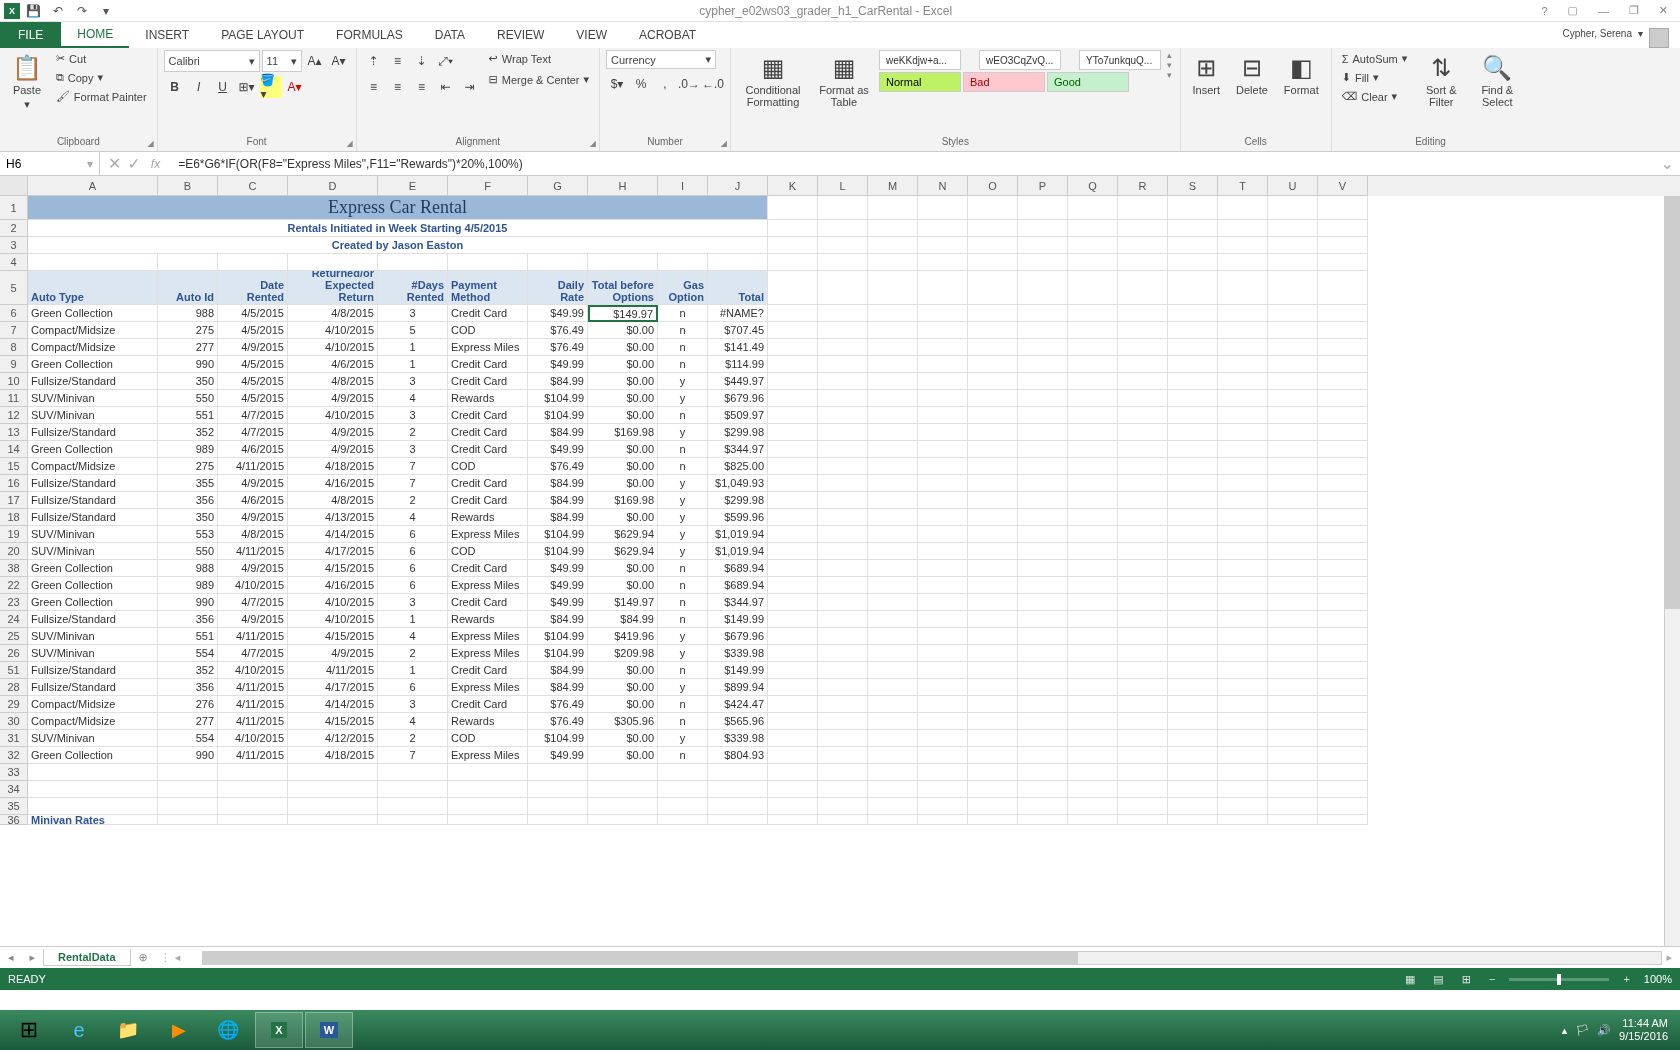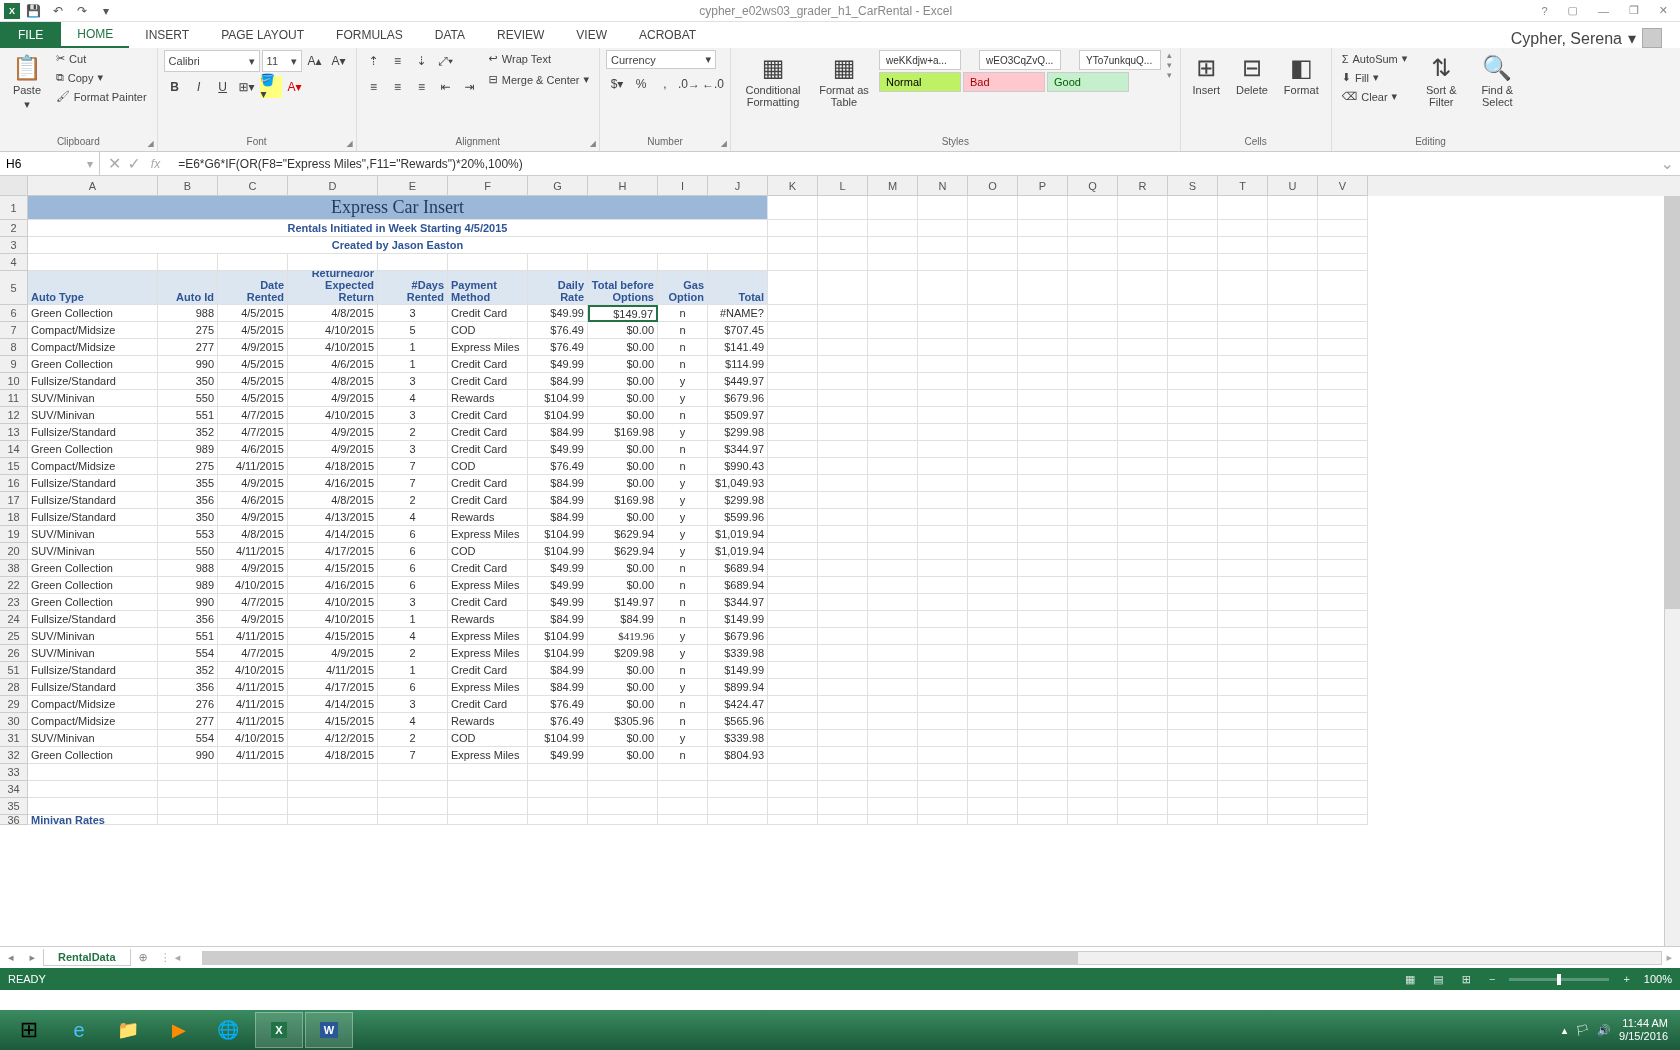--- a/index.html
+++ b/index.html
@@ -8,21 +8,21 @@
 .qat{display:flex;align-items:center;gap:4px;padding-left:4px}
 .qat-btn{width:20px;height:18px;display:flex;align-items:center;justify-content:center;font-size:12px;color:#555}
 .excel-icon{width:16px;height:16px;background:#217346;color:#fff;display:flex;align-items:center;justify-content:center;font-size:9px;font-weight:bold}
 .title-center{flex:1;text-align:center;color:#888;font-size:12px}
 .title-right{display:flex;gap:8px;padding-right:6px;align-items:center}
 .win-btn{padding:2px 6px;color:#888;font-size:11px}
 .tabs{height:26px;background:#fff;display:flex;align-items:flex-end;padding-left:0}
 .file-tab{background:#217346;color:#fff;padding:4px 18px;font-size:12px;height:26px;display:flex;align-items:center}
 .tab{padding:4px 16px;font-size:12px;color:#444;height:26px;display:flex;align-items:center}
 .tab.active{color:#217346;border-bottom:2px solid #217346}
-.tabs-right{margin-left:auto;padding-right:18px;font-size:16px;color:#444;display:flex;align-items:flex-end;gap:6px}
+.tabs-right{margin-left:auto;padding-right:11px;font-size:10px;color:#444;display:flex;align-items:flex-start;gap:6px}
 .avatar{width:20px;height:20px;background:#ccc;border:1px solid #aaa}
 .ribbon{height:104px;background:#f3f3f3;border-bottom:1px solid #ccc;display:flex}
 .group{border-right:1px solid #ddd;padding:2px 6px;display:flex;flex-direction:column;height:100%;position:relative}
 .group-label{font-size:10px;color:#666;text-align:center;padding:2px 0;margin-top:auto}
 .group-content{display:flex;gap:4px;flex:1;align-items:flex-start}
 .big-btn{display:flex;flex-direction:column;align-items:center;padding:4px 6px;font-size:11px;color:#444;gap:2px}
 .big-btn .icn{font-size:24px}
 .small-btn{display:flex;align-items:center;gap:4px;font-size:11px;color:#444;padding:2px 4px}
 .dropdown{background:#fff;border:1px solid #ccc;padding:2px 4px;font-size:11px;color:#444;display:flex;align-items:center;justify-content:space-between}
 .btn-row{display:flex;gap:2px}
@@ -340,21 +340,21 @@
       <div class="col-hdr" style="width: 50px;">Q</div>
       <div class="col-hdr" style="width: 50px;">R</div>
       <div class="col-hdr" style="width: 50px;">S</div>
       <div class="col-hdr" style="width: 50px;">T</div>
       <div class="col-hdr" style="width: 50px;">U</div>
       <div class="col-hdr" style="width: 50px;">V</div>
     </div>
   <div class="rows" id="rows">
       <div class="row title-row">
         <div class="row-hdr">1</div>
-        <div class="cell" style="width: 740px;">Express Car Insert</div>
+        <div class="cell" style="width: 740px;">Express Car Rental</div>
         <div class="cell" style="width: 50px; background: rgb(255, 255, 255);"></div>
         <div class="cell" style="width: 50px; background: rgb(255, 255, 255);"></div>
         <div class="cell" style="width: 50px; background: rgb(255, 255, 255);"></div>
         <div class="cell" style="width: 50px; background: rgb(255, 255, 255);"></div>
         <div class="cell" style="width: 50px; background: rgb(255, 255, 255);"></div>
         <div class="cell" style="width: 50px; background: rgb(255, 255, 255);"></div>
         <div class="cell" style="width: 50px; background: rgb(255, 255, 255);"></div>
         <div class="cell" style="width: 50px; background: rgb(255, 255, 255);"></div>
         <div class="cell" style="width: 50px; background: rgb(255, 255, 255);"></div>
         <div class="cell" style="width: 50px; background: rgb(255, 255, 255);"></div>
@@ -672,21 +672,21 @@
         <div class="row-hdr">15</div>
         <div class="cell" style="width: 130px;">Compact/Midsize</div>
         <div class="cell r" style="width: 60px;">275</div>
         <div class="cell r" style="width: 70px;">4/11/2015</div>
         <div class="cell r" style="width: 90px;">4/18/2015</div>
         <div class="cell c" style="width: 70px;">7</div>
         <div class="cell" style="width: 80px;">COD</div>
         <div class="cell r" style="width: 60px;">$76.49</div>
         <div class="cell r" style="width: 70px;">$0.00</div>
         <div class="cell c" style="width: 50px;">n</div>
-        <div class="cell r" style="width: 60px;">$990.43</div>
+        <div class="cell r" style="width: 60px;">$825.00</div>
         <div class="cell" style="width: 50px;"></div>
         <div class="cell" style="width: 50px;"></div>
         <div class="cell" style="width: 50px;"></div>
         <div class="cell" style="width: 50px;"></div>
         <div class="cell" style="width: 50px;"></div>
         <div class="cell" style="width: 50px;"></div>
         <div class="cell" style="width: 50px;"></div>
         <div class="cell" style="width: 50px;"></div>
         <div class="cell" style="width: 50px;"></div>
         <div class="cell" style="width: 50px;"></div>
@@ -920,21 +920,21 @@
       </div>
       <div class="row">
         <div class="row-hdr">25</div>
         <div class="cell" style="width: 130px;">SUV/Minivan</div>
         <div class="cell r" style="width: 60px;">551</div>
         <div class="cell r" style="width: 70px;">4/11/2015</div>
         <div class="cell r" style="width: 90px;">4/15/2015</div>
         <div class="cell c" style="width: 70px;">4</div>
         <div class="cell" style="width: 80px;">Express Miles</div>
         <div class="cell r" style="width: 60px;">$104.99</div>
-        <div class="cell r" style="width: 70px; font-family: Liberation Serif, serif;">$419.96</div>
+        <div class="cell r" style="width: 70px;">$419.96</div>
         <div class="cell c" style="width: 50px;">y</div>
         <div class="cell r" style="width: 60px;">$679.96</div>
         <div class="cell" style="width: 50px;"></div>
         <div class="cell" style="width: 50px;"></div>
         <div class="cell" style="width: 50px;"></div>
         <div class="cell" style="width: 50px;"></div>
         <div class="cell" style="width: 50px;"></div>
         <div class="cell" style="width: 50px;"></div>
         <div class="cell" style="width: 50px;"></div>
         <div class="cell" style="width: 50px;"></div>

